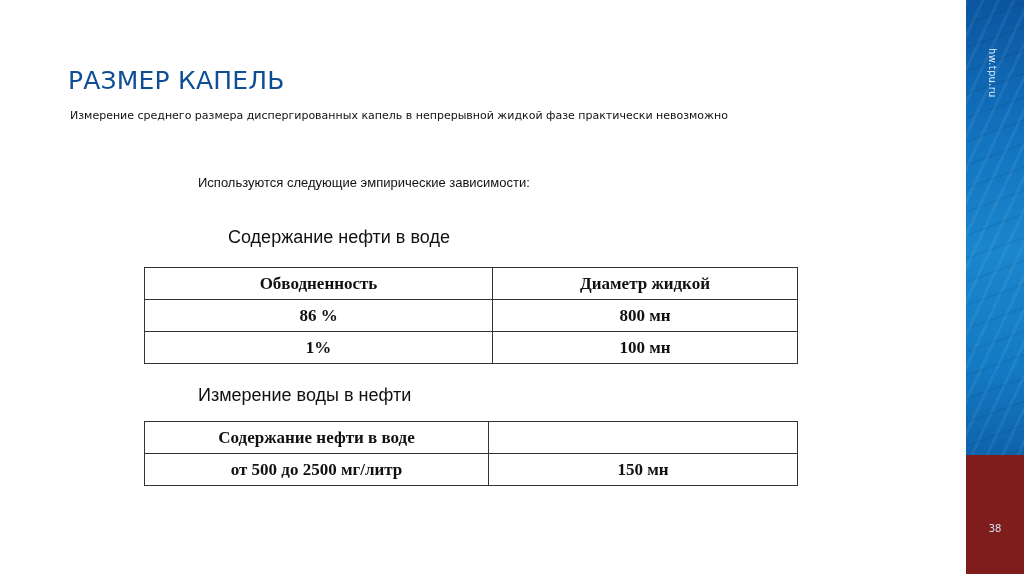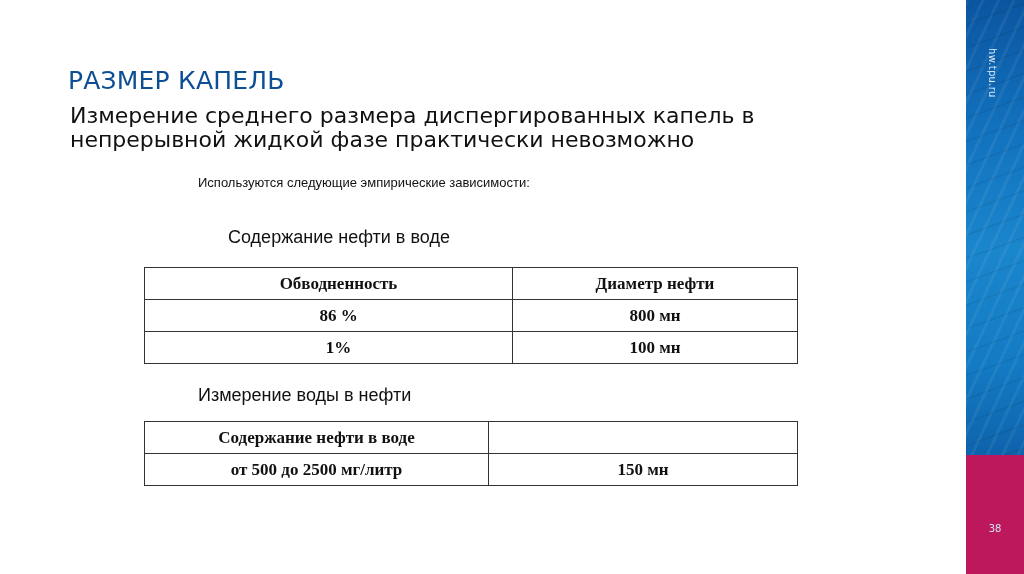--- a/index.html
+++ b/index.html
@@ -12,43 +12,43 @@
     .slide { position: absolute; left: 0; top: 0; width: 966px; height: 574px; background: #fff; }
     .title {
       position: absolute; left: 68px; top: 66px;
       font-family: "DejaVu Sans", sans-serif;
       font-weight: normal; font-size: 25px; color: #0d4e94; letter-spacing: 0.2px;
       white-space: nowrap;
     }
     .lead {
       position: absolute; left: 70px; top: 104px; width: 820px;
       font-family: "DejaVu Sans", sans-serif;
-      font-size: 22px; line-height: 24px; color: #111;
+      font-size: 11px; line-height: 24px; color: #111;
     }
     .subhead {
       position: absolute; left: 198px; top: 175px;
       font-size: 13px; color: #111; white-space: nowrap;
     }
     .caption { position: absolute; font-size: 18px; color: #111; white-space: nowrap; }
     .cap1 { left: 228px; top: 227px; }
     .cap2 { left: 198px; top: 385px; }
     table.data {
       position: absolute; border-collapse: collapse;
       font-family: "Liberation Serif", serif; font-weight: bold; font-size: 17px;
     }
     table.data td {
       border: 1.5px solid #333; text-align: center; height: 31px; padding: 0;
     }
     .t1 { left: 144px; top: 267px; width: 654px; }
     .t2 { left: 144px; top: 421px; width: 654px; }
-    .t1 td.c0 { width: 347px; padding-left: 20px; }
+    .t1 td.c0 { width: 347px; }
     .t2 td.c0 { width: 343px; }
     .side {
       position: absolute; left: 966px; top: 0; width: 58px; height: 574px;
-      background: #be185d;
+      background: #7f1d1d;
     }
     .side-art {
       position: absolute; left: 0; top: 0; width: 58px; height: 455px;
       background:
         repeating-linear-gradient(115deg, rgba(255,255,255,0.06) 0 3px, rgba(0,0,0,0) 3px 14px),
         repeating-linear-gradient(160deg, rgba(0,0,0,0.06) 0 2px, rgba(0,0,0,0) 2px 22px),
         linear-gradient(180deg, #0b55a0 0%, #1273bf 30%, #1a86cc 55%, #137bc4 80%, #0e63ab 100%);
     }
     .side-url {
       position: absolute; left: 21px; top: 48px;
@@ -67,21 +67,21 @@
 <div class="slide">
   <div class="title">РАЗМЕР КАПЕЛЬ</div>
   <div class="lead">Измерение среднего размера диспергированных капель в непрерывной жидкой фазе практически невозможно</div>
   <div class="subhead">Используются следующие эмпирические зависимости:</div>
 
   <div class="caption cap1">Содержание нефти в воде</div>
   <table class="data t1">
     <tbody>
         <tr>
       <td class="c0">Обводненность</td>
-      <td>Диаметр нефти</td>
+      <td>Диаметр жидкой</td>
     </tr>
     <tr>
       <td class="c0">86 %</td>
       <td>800 мн</td>
     </tr>
     <tr>
       <td class="c0">1%</td>
       <td>100 мн</td>
     </tr>
   </tbody>

